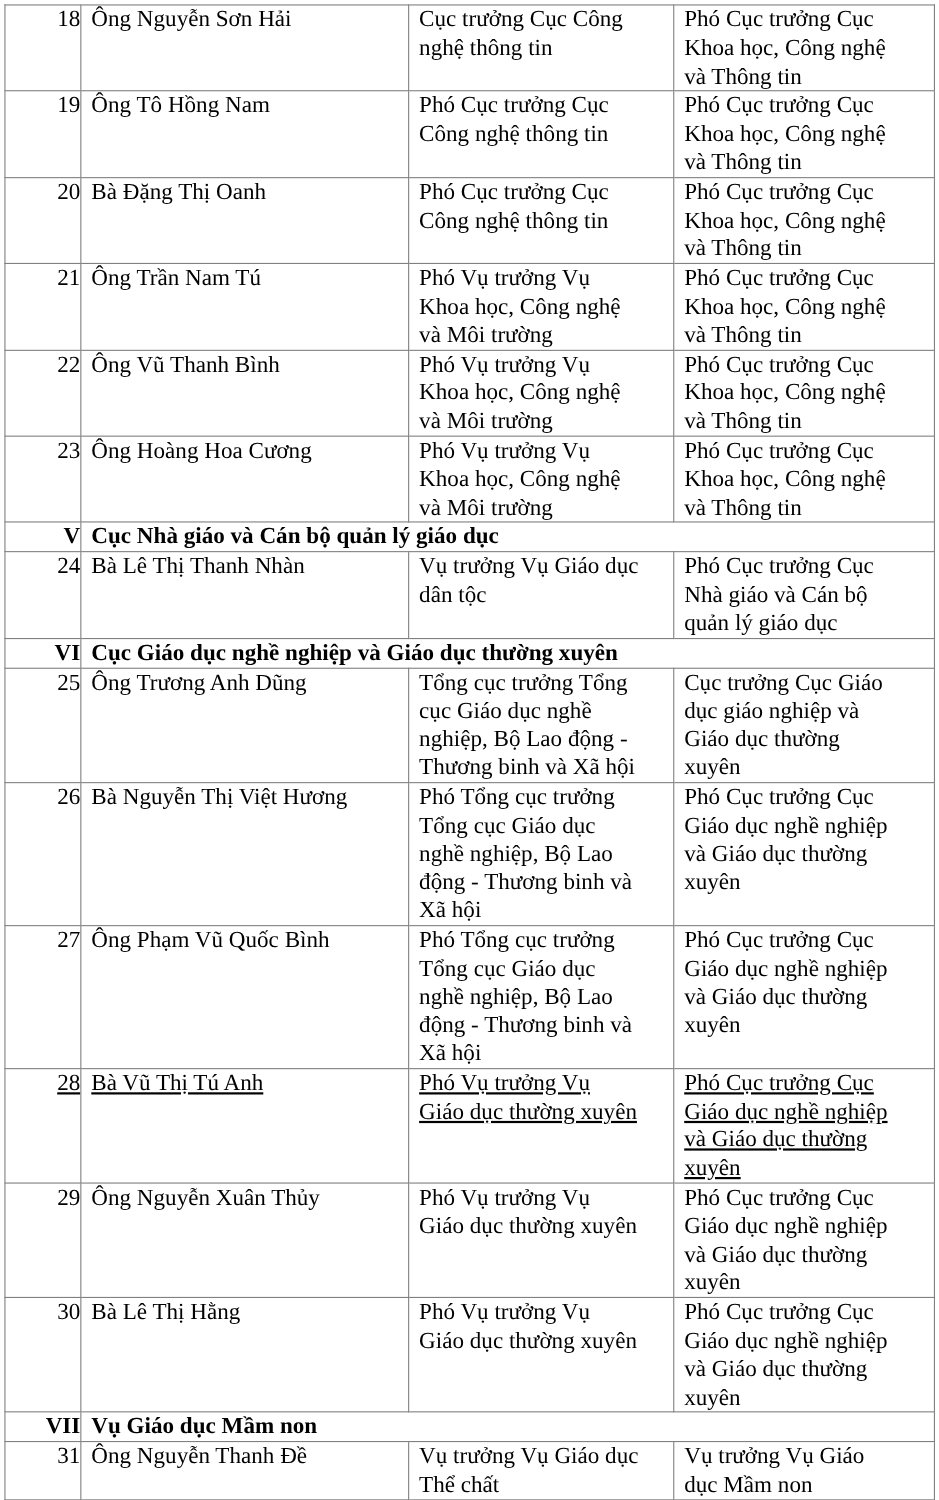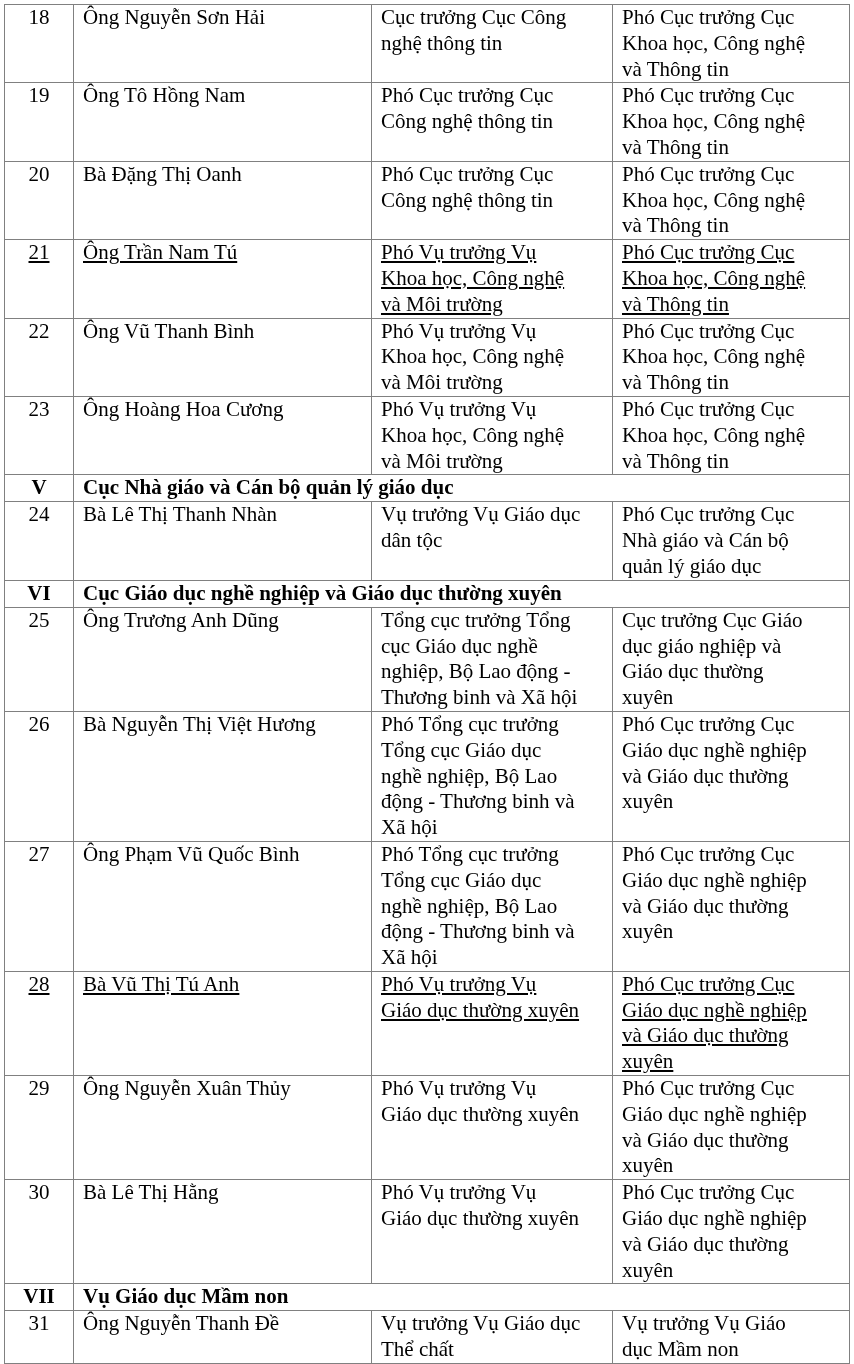--- a/index.html
+++ b/index.html
@@ -29,21 +29,21 @@
     table.doc col.c-name { width: 298px; }
     table.doc col.c-old  { width: 241px; }
     table.doc col.c-new  { width: 237px; }
     table.doc td {
       border: 1.5px solid #808080;
       vertical-align: top;
       padding: 0 8px 0 9px;
       overflow: hidden;
     }
     table.doc td.stt {
-      text-align: center;
+      text-align: right;
       padding: 0;
     }
     table.doc tr.section td {
       font-weight: bold;
       line-height: 25px;
     }
     table.doc tr.section td.stt {
       font-weight: bold;
     }
     .cell-text {
@@ -110,21 +110,21 @@
           <span class="cell-text">Phó Cục trưởng Cục
 Công nghệ thông tin</span>
         </td>
     <td>
           <span class="cell-text">Phó Cục trưởng Cục
 Khoa học, Công nghệ
 và Thông tin</span>
         </td>
   </tr>
 
-  <tr style="height: 78px; text-decoration: underline;">
+  <tr style="height: 78px;">
     <td class="stt">
           <span class="cell-text">21</span>
         </td>
     <td>
           <span class="cell-text">Ông Trần Nam Tú</span>
         </td>
     <td>
           <span class="cell-text">Phó Vụ trưởng Vụ
 Khoa học, Công nghệ
 và Môi trường</span>

